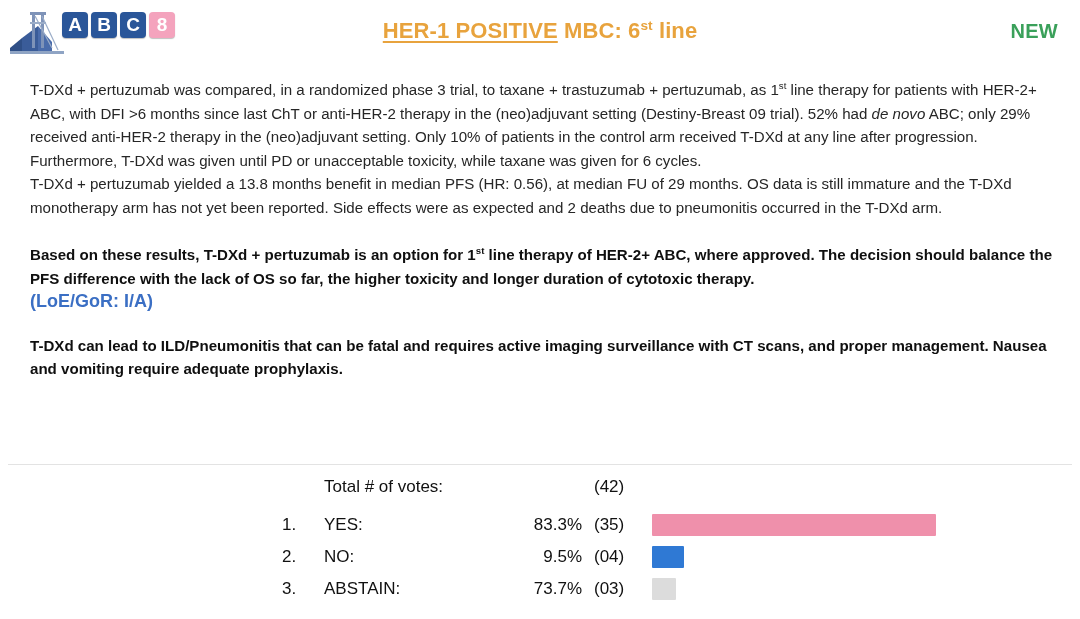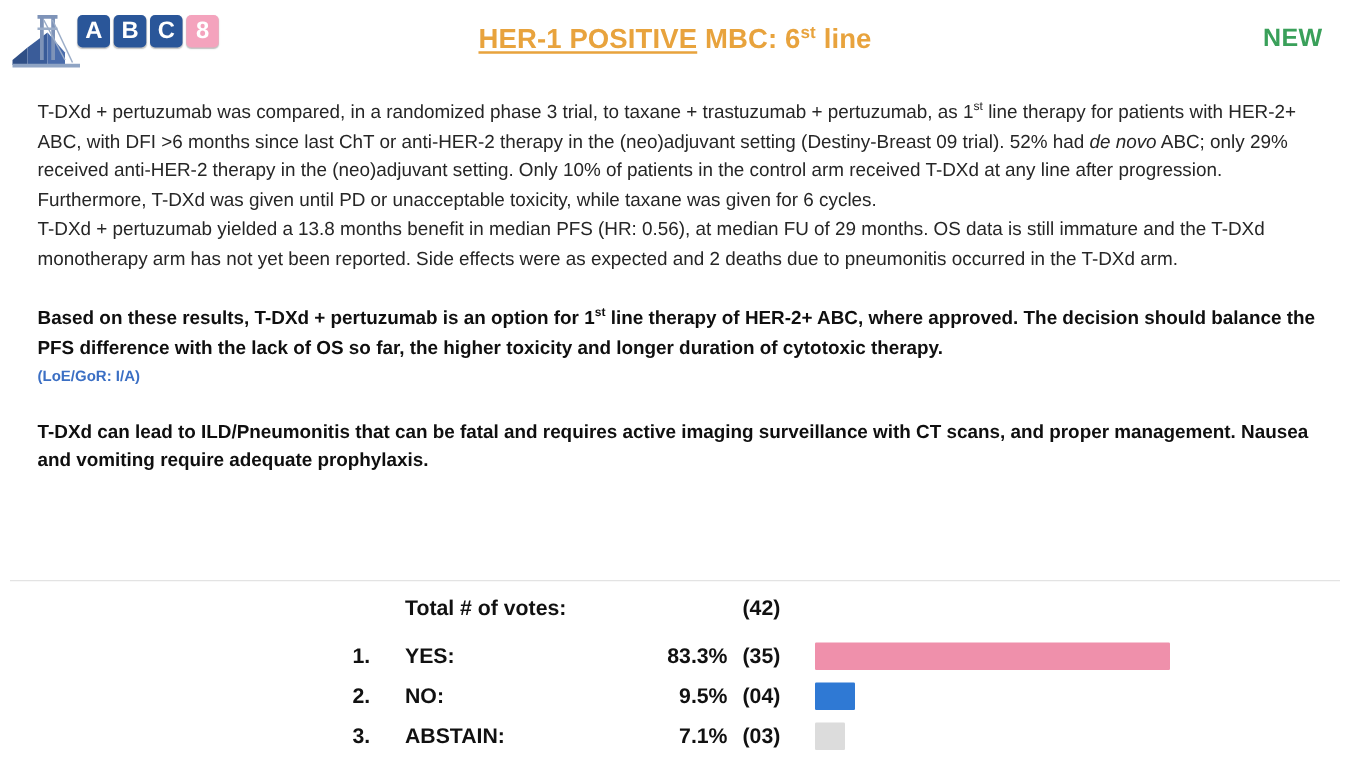--- a/index.html
+++ b/index.html
@@ -105,21 +105,21 @@
     color: #262626;
   }
   p sup { font-size: .64em; vertical-align: super; }
   .para-normal { font-weight: normal; }
   .para-bold { font-weight: bold; color: #0f0f0f; }
   .italic { font-style: italic; text-align: center; }
   .gap-md { height: 20px; }
   .loe {
     color: #3b6fc4;
     font-weight: bold;
-    font-size: 12px;
+    font-size: 18px;
     line-height: 23.5px;
   }
 
   
   .divider {
     position: absolute;
     left: 8px;
     top: 464px;
     width: 1064px;
     height: 1px;
@@ -131,21 +131,21 @@
     position: absolute;
     left: 282px;
     top: 471px;
     width: 700px;
   }
   .vote-row {
     display: flex;
     align-items: center;
     height: 32px;
     font-size: 17px;
-    font-weight: bold;
+    font-weight: normal;
     color: #111111;
     justify-content: flex-end;
   }
   .vote-row.total { margin-bottom: 6px; }
   .c-num    { width: 42px; text-align: left; }
   .c-label  { width: 170px; text-align: left; }
   .c-pct    { width: 88px; text-align: right; padding-right: 12px; }
   .c-count  { width: 58px; text-align: left; }
   .c-bar    { flex: 1; position: relative; height: 24px; }
 
@@ -238,19 +238,19 @@
     <div class="c-pct">9.5%</div>
     <div class="c-count">(04)</div>
     <div class="c-bar">
       <div class="bar no" style="width: 32px; background: rgb(47, 121, 212);"></div>
     </div>
   </div>
 
   <div class="vote-row">
     <div class="c-num">3.</div>
     <div class="c-label">ABSTAIN:</div>
-    <div class="c-pct">7.1%</div>
+    <div class="c-pct">73.7%</div>
     <div class="c-count">(03)</div>
     <div class="c-bar">
       <div class="bar abstain" style="width: 24px; background: rgb(220, 220, 220);"></div>
     </div>
   </div>
 </div>
 
 </body></html>

